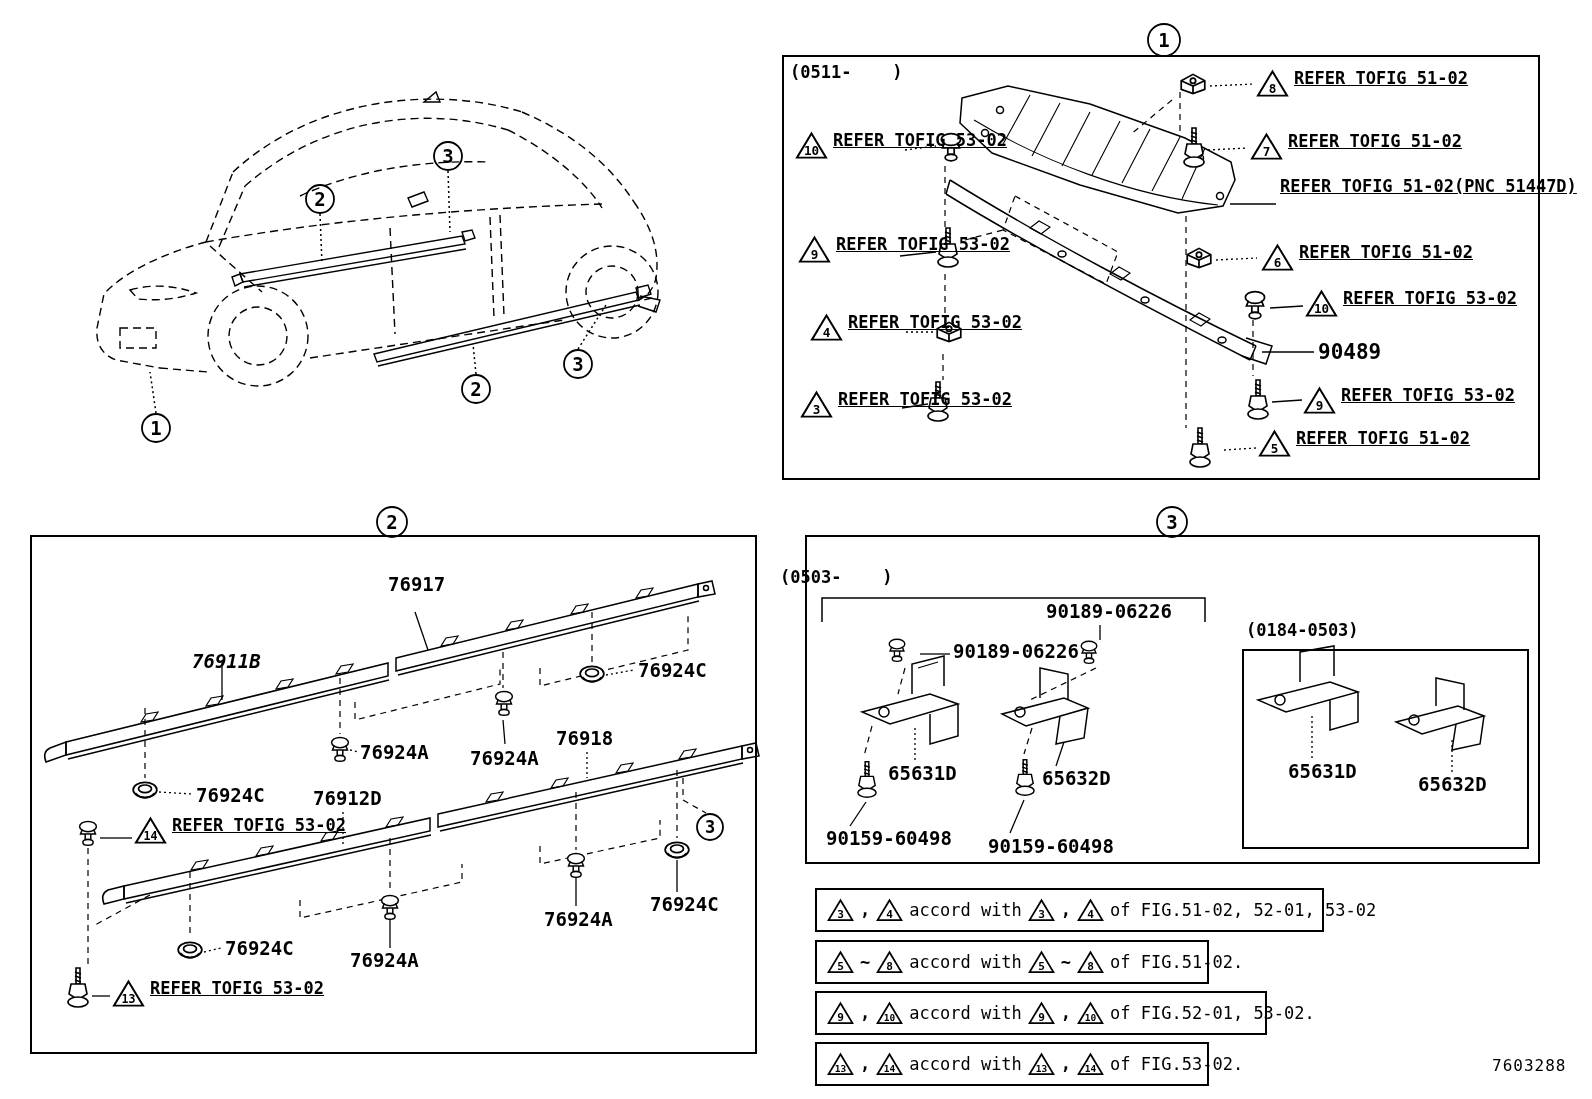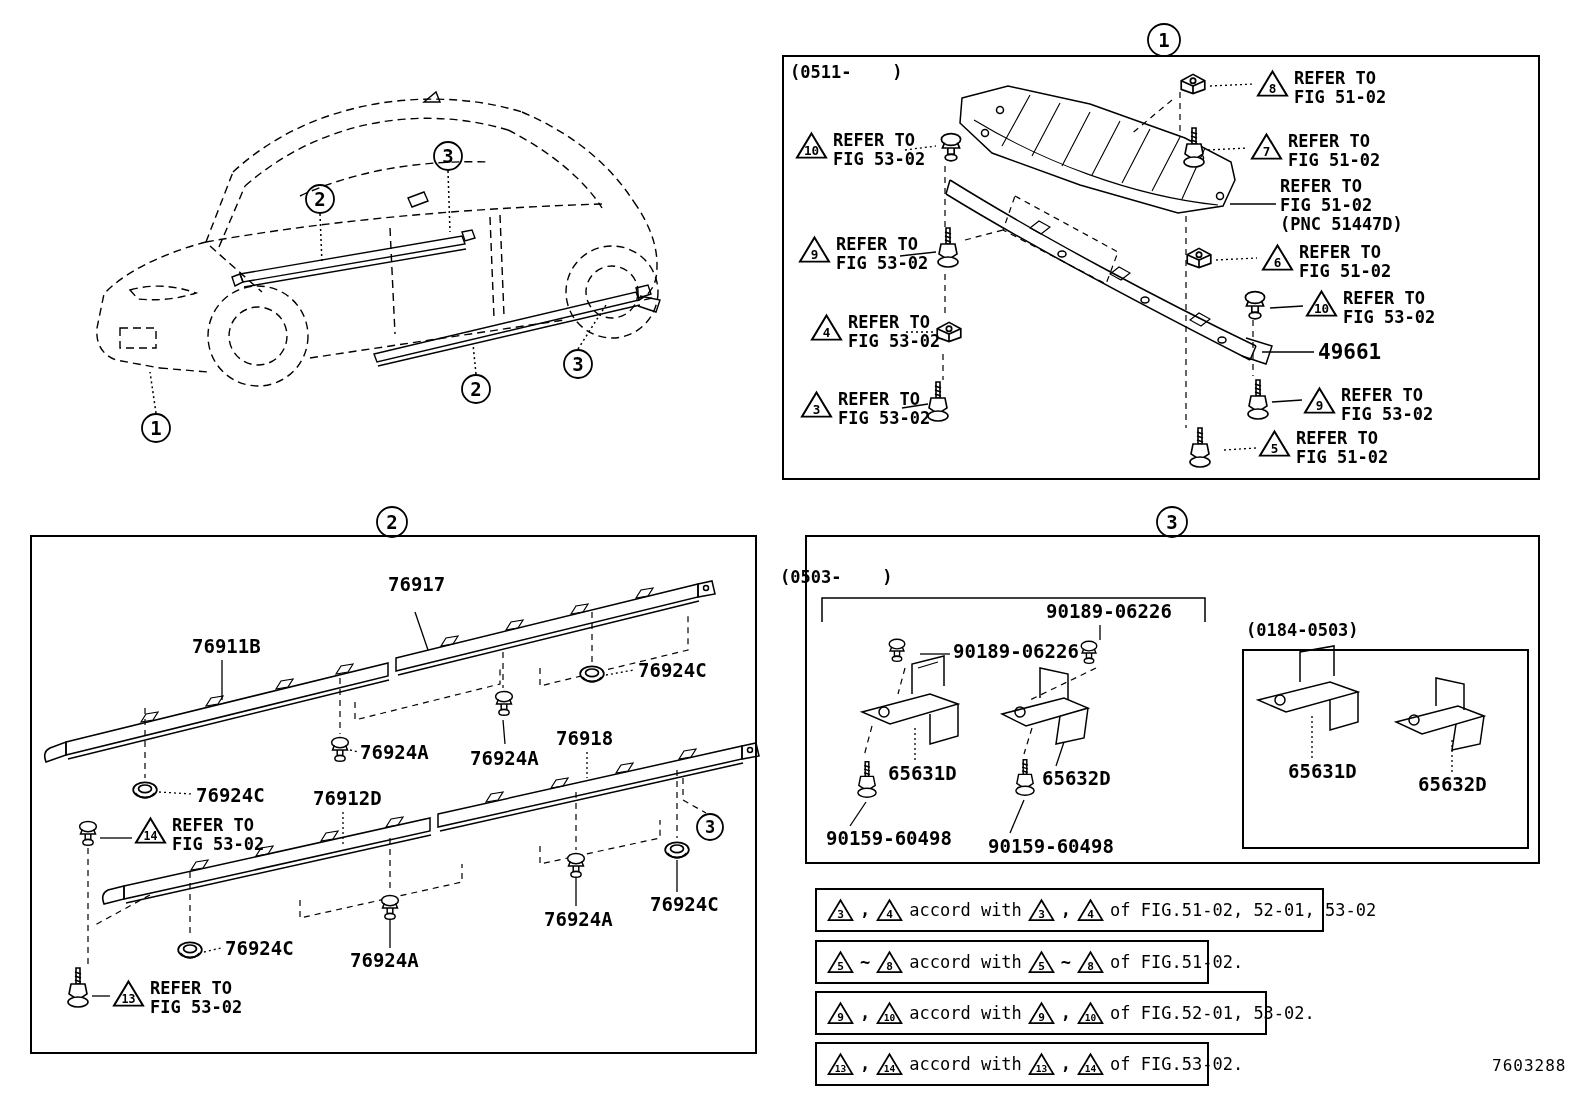--- a/index.html
+++ b/index.html
@@ -3,21 +3,21 @@
 <meta charset="utf-8">
 <style>
   html,body{margin:0;padding:0;background:#e8e8e8;}
   .canvas{position:relative;width:1592px;height:1099px;background:#ffffff;overflow:hidden;
           font-family:"DejaVu Sans Mono",monospace;color:#000;}
   svg.art{position:absolute;left:0;top:0;}
   .box{position:absolute;border:2px solid #000;background:transparent;}
   .plabel{position:absolute;font-weight:bold;font-size:19px;white-space:pre;letter-spacing:0px;line-height:20px;}
   .dlabel{position:absolute;font-weight:bold;font-size:17px;white-space:pre;}
   .note{position:absolute;display:flex;gap:5px;align-items:flex-start;}
-  .note .nt{display:flex;flex-direction:column;font-weight:bold;font-size:17px;line-height:19px;white-space:pre;}
+  .note .nt{display:flex;flex-direction:row;font-weight:bold;font-size:17px;line-height:19px;white-space:pre;text-decoration:underline;}
   svg.tri{width:33px;height:30px;flex:0 0 auto;}
   svg.tris{width:27px;height:25px;flex:0 0 auto;}
   .noterow{position:absolute;border:2px solid #000;display:flex;align-items:center;gap:6px;
            padding:0 10px;font-size:17px;white-space:pre;}
   .noterow .sep{font-weight:bold;}
   .pagecode{position:absolute;font-size:16px;font-weight:normal;letter-spacing:1px;}
   .cn{font-family:"DejaVu Sans Mono",monospace;font-weight:bold;font-size:19px;}
   .cns{font-family:"DejaVu Sans Mono",monospace;font-weight:bold;font-size:17px;}
   .trn{font-family:"DejaVu Sans Mono",monospace;font-weight:bold;}
 </style>
@@ -371,38 +371,38 @@
       </svg>
   <div class="nt"><span>REFER TO</span><span>FIG 51-02</span></div>
 </div>
 <div class="note" style="left:1305px;top:289px;">
   <svg class="tri" viewBox="0 0 34 30">
         <path d="M17,2 L32,27 H2 Z" fill="none" stroke="#000" stroke-width="2"></path>
         <text class="trn" x="17" y="24" text-anchor="middle" font-size="13">10</text>
       </svg>
   <div class="nt"><span>REFER TO</span><span>FIG 53-02</span></div>
 </div>
-<div class="plabel" style="left:1318px;top:342px;font-size:21px;">49661</div>
+<div class="plabel" style="left:1318px;top:342px;font-size:21px;">90489</div>
 <div class="note" style="left:1303px;top:386px;">
   <svg class="tri" viewBox="0 0 34 30">
         <path d="M17,2 L32,27 H2 Z" fill="none" stroke="#000" stroke-width="2"></path>
         <text class="trn" x="17" y="24" text-anchor="middle" font-size="13">9</text>
       </svg>
   <div class="nt"><span>REFER TO</span><span>FIG 53-02</span></div>
 </div>
 <div class="note" style="left:1258px;top:429px;">
   <svg class="tri" viewBox="0 0 34 30">
         <path d="M17,2 L32,27 H2 Z" fill="none" stroke="#000" stroke-width="2"></path>
         <text class="trn" x="17" y="24" text-anchor="middle" font-size="13">5</text>
       </svg>
   <div class="nt"><span>REFER TO</span><span>FIG 51-02</span></div>
 </div>
 
 <div class="plabel" style="left:388px;top:574px;">76917</div>
-<div class="plabel" style="left:192px;top:636px;">76911B</div>
+<div class="plabel" style="left:192px;top:651px;font-style:italic;">76911B</div>
 <div class="plabel" style="left:638px;top:660px;">76924C</div>
 <div class="plabel" style="left:360px;top:742px;">76924A</div>
 <div class="plabel" style="left:470px;top:748px;">76924A</div>
 <div class="plabel" style="left:556px;top:728px;text-align:right;">76918</div>
 <div class="plabel" style="left:196px;top:785px;">76924C</div>
 <div class="plabel" style="left:313px;top:788px;">76912D</div>
 <div class="plabel" style="left:225px;top:938px;">76924C</div>
 <div class="plabel" style="left:350px;top:950px;">76924A</div>
 <div class="plabel" style="left:544px;top:909px;">76924A</div>
 <div class="plabel" style="left:650px;top:894px;">76924C</div>

